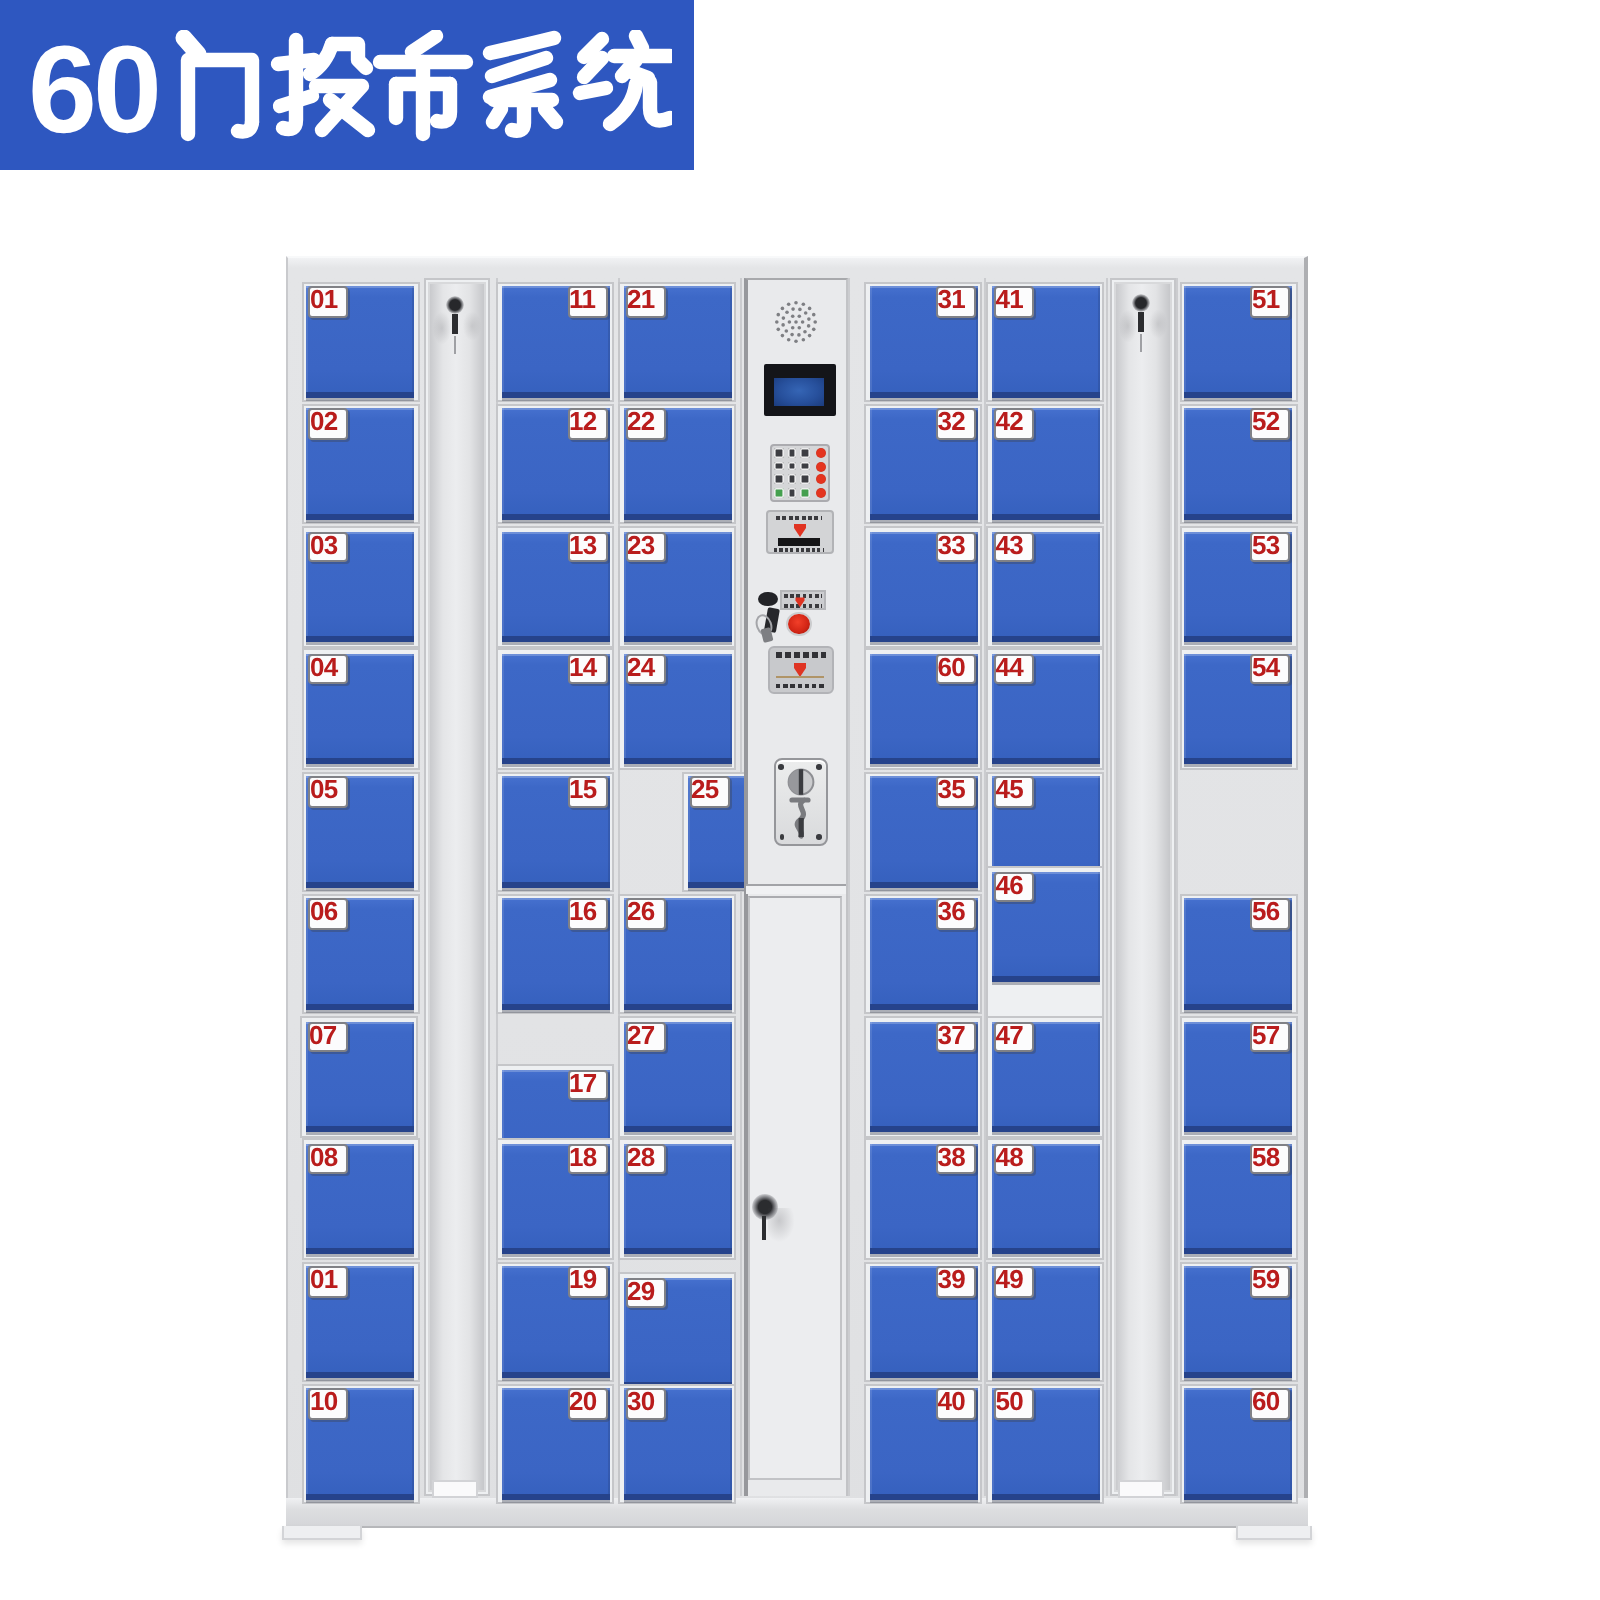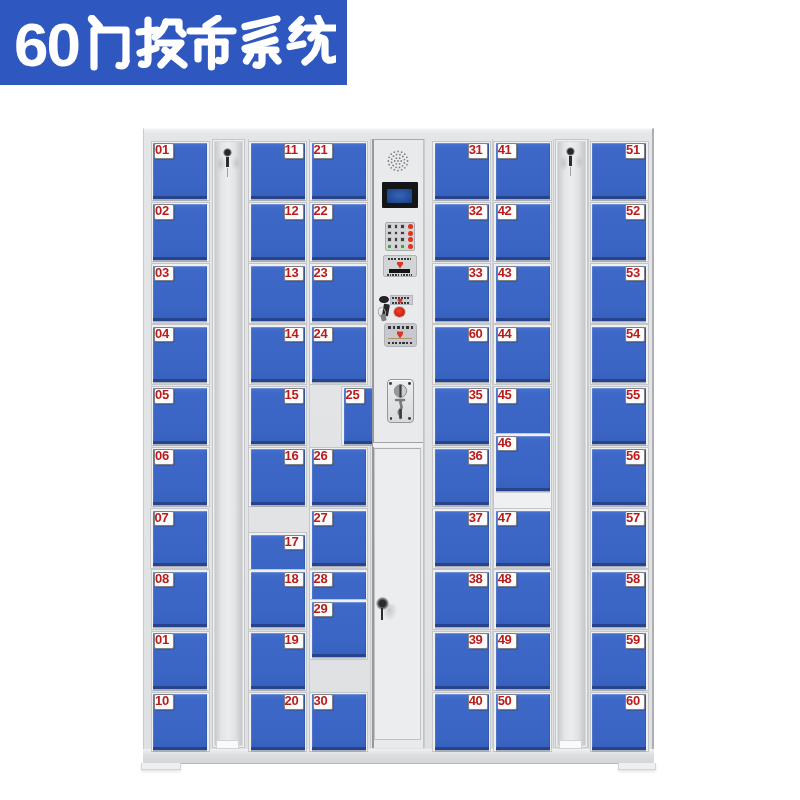--- a/index.html
+++ b/index.html
@@ -212,21 +212,21 @@
 <div class="cell" style="left:309.00px;top:508.00px;width:59px;height:60.5px;">
 <div class="door"></div>
 <div class="plate pl">27</div>
 </div>
 
 <div class="cell" style="left:309.00px;top:569.25px;width:59px;height:60.5px;">
 <div class="door"></div>
 <div class="plate pl">28</div>
 </div>
 
-<div class="cell" style="left:309.00px;top:599px;width:59px;height:60.5px;">
+<div class="cell" style="left:309.00px;top:636px;width:59px;height:60.5px;">
 <div class="door"></div>
 <div class="plate pl">29</div>
 </div>
 
 <div class="cell" style="left:309.00px;top:691.75px;width:59px;height:60.5px;">
 <div class="door"></div>
 <div class="plate pl">30</div>
 </div>
 
 <div class="cell" style="left:432.20px;top:140.50px;width:59px;height:60.5px;">
@@ -342,24 +342,20 @@
 <div class="cell" style="left:589.50px;top:263.00px;width:59px;height:60.5px;">
 <div class="door"></div>
 <div class="plate pr">53</div>
 </div>
 
 <div class="cell" style="left:589.50px;top:324.25px;width:59px;height:60.5px;">
 <div class="door"></div>
 <div class="plate pr">54</div>
 </div>
 
-<div class="cell" style="left:589.50px;top:385.50px;width:59px;height:60.5px;">
-<div class="door"></div>
-<div class="plate pr">55</div>
-</div>
 
 <div class="cell" style="left:589.50px;top:446.75px;width:59px;height:60.5px;">
 <div class="door"></div>
 <div class="plate pr">56</div>
 </div>
 
 <div class="cell" style="left:589.50px;top:508.00px;width:59px;height:60.5px;">
 <div class="door"></div>
 <div class="plate pr">57</div>
 </div>

